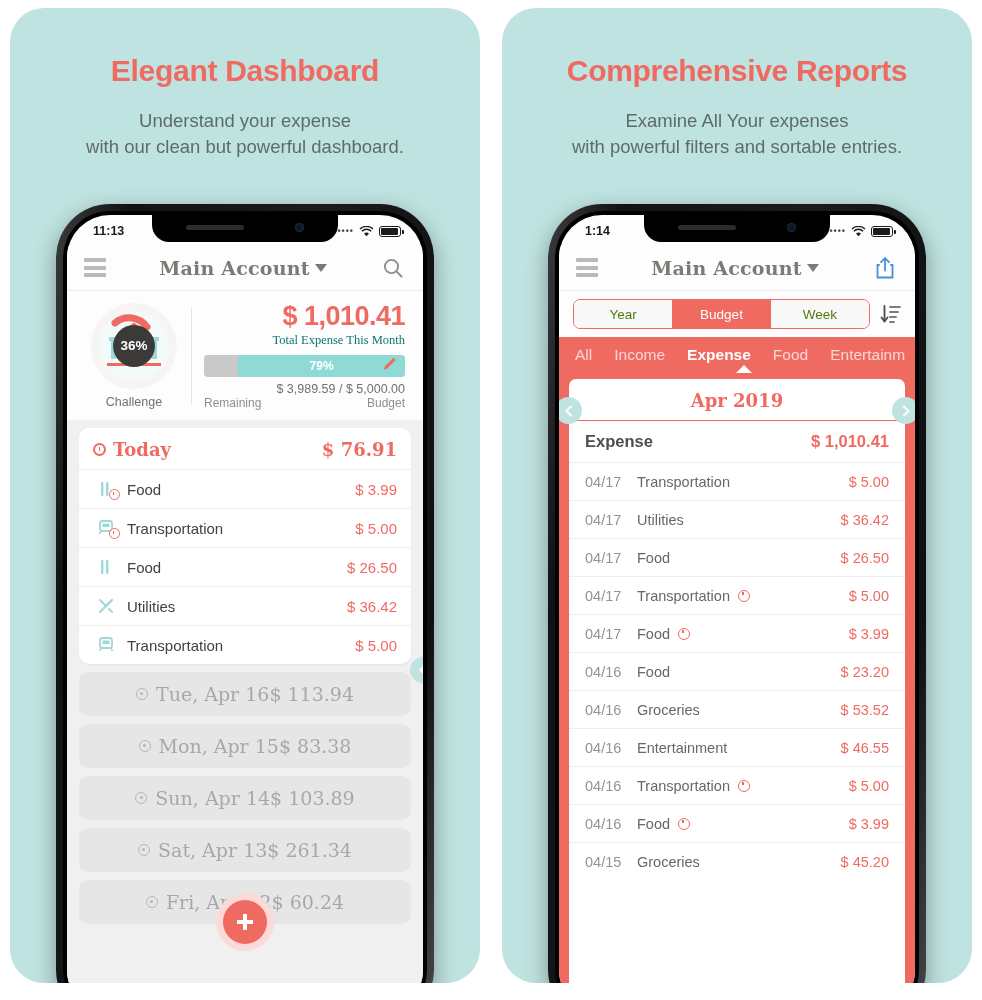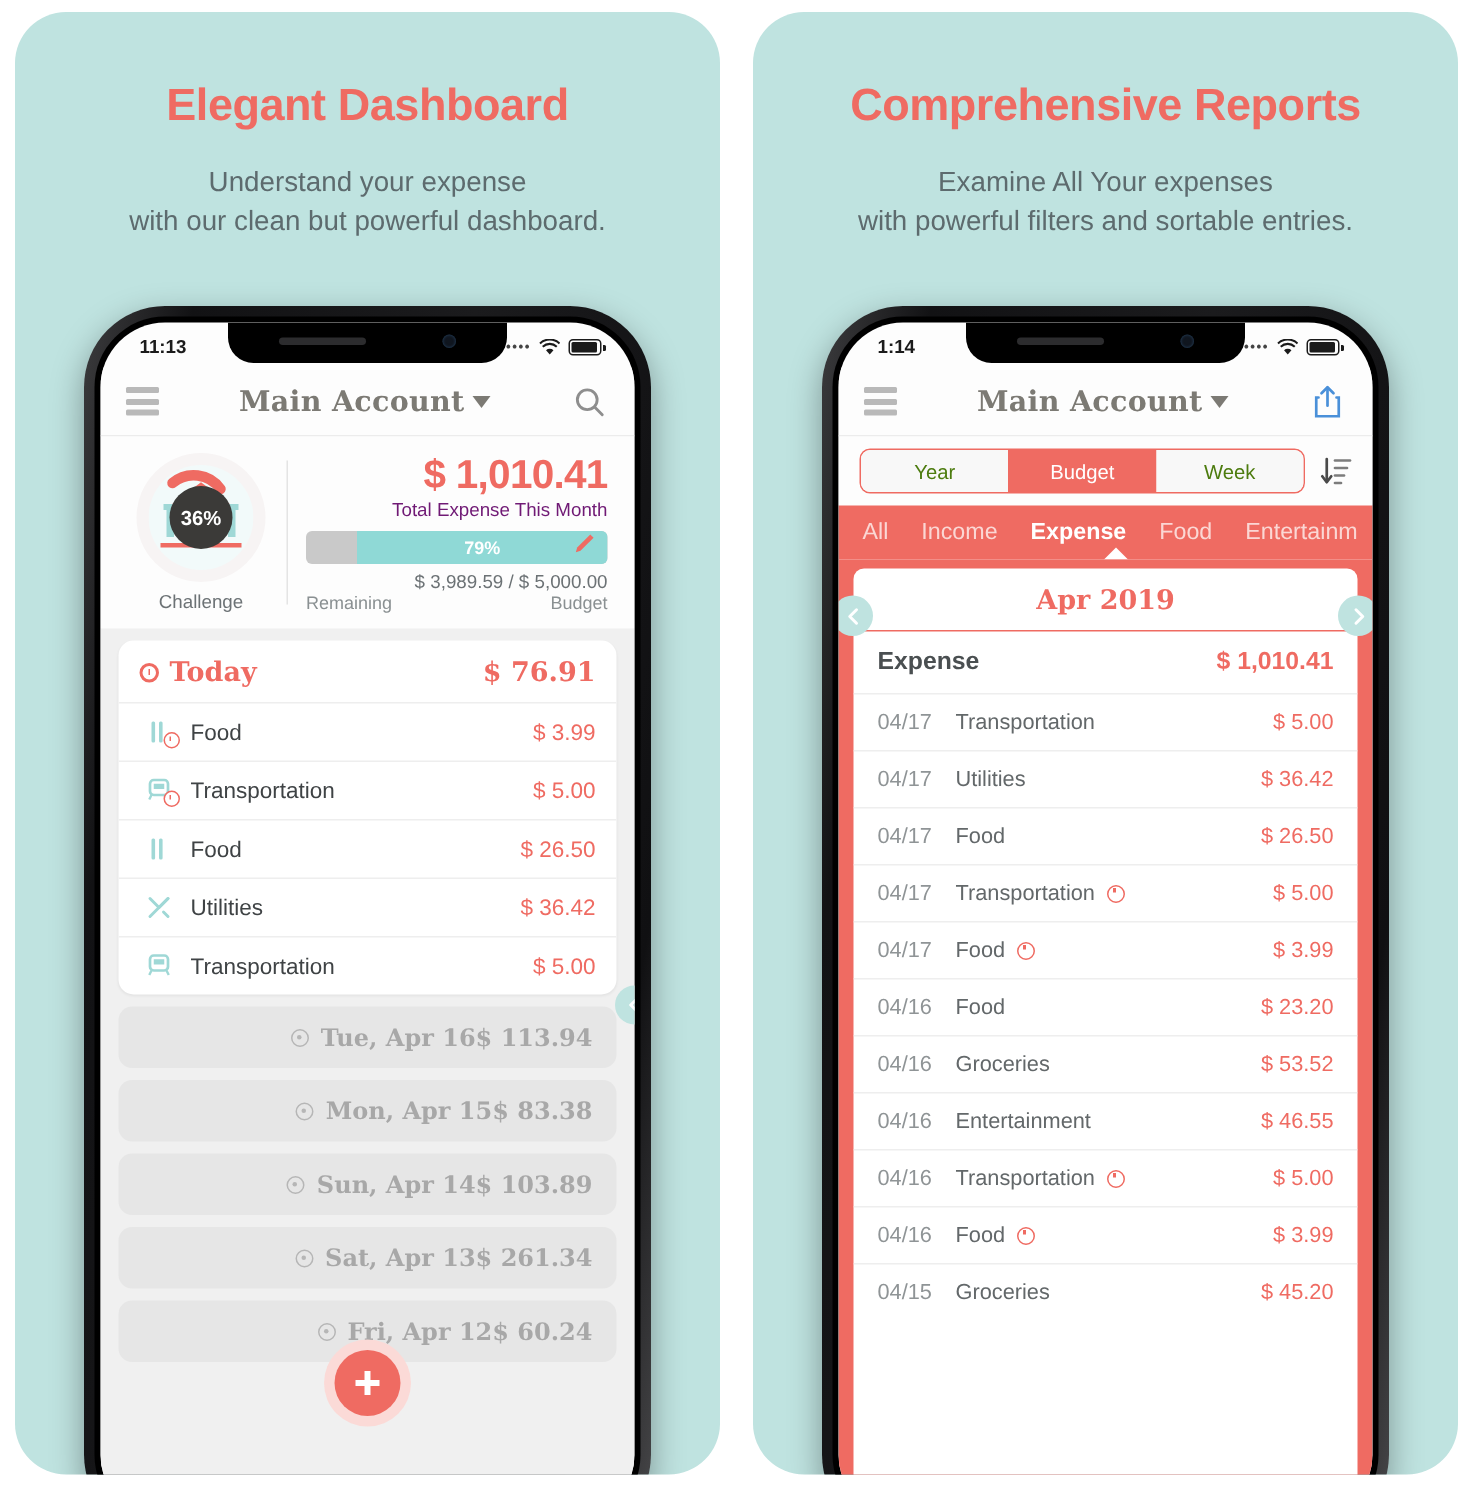--- a/index.html
+++ b/index.html
@@ -109,21 +109,21 @@
   .ring .illus { position:absolute; inset:8px; border-radius:50%; overflow:hidden; }
   .ring .badge {
     position:absolute; left:50%; top:50%; transform:translate(-50%,-50%);
     width:42px; height:42px; border-radius:50%; background:#3b3a38;
     color:#fff; font-size:13.5px; font-weight:bold; display:flex; align-items:center; justify-content:center;
   }
   .challenge-label { font-size:12.5px; color:#6c7275; margin-top:6px; }
   .vline { width:1px; align-self:stretch; background:#e4e4e4; margin: 6px 12px 6px 4px; }
   .sum-right { flex:1; text-align:right; padding-right: 4px; }
   .total-amt { color:#ef6b62; font-size:27px; font-weight:bold; letter-spacing:-.5px; }
-  .total-label { color:#701a75; font-size:12.5px; margin-top:1px; }
+  .total-label { color:#0f766e; font-size:12.5px; margin-top:1px;font-family:Liberation Serif, serif; }
   .progress {
     margin-top:7px; height:22px; border-radius:4px; background:#c9c9c9;
     display:flex; align-items:center; overflow:hidden; position:relative;
   }
   .progress .fill {
     position:absolute; left:17%; right:0; top:0; bottom:0; background:#8fd9d6;
     display:flex; align-items:center; justify-content:center;
   }
   .progress .pct { color:#fff; font-size:12px; font-weight:bold; }
   .progress .pencil { position:absolute; right:8px; top:50%; transform:translateY(-50%); }
@@ -140,22 +140,22 @@
   .clock-ico::after{content:"";position:absolute;left:3.5px;top:1.5px;width:1.6px;height:4px;background:#ef6b62;}
   .exp-row { display:flex; align-items:center; padding: 10px 14px; border-top:1px solid #eeeeee; }
   .exp-ico { width:26px; flex:none; display:flex; align-items:center; justify-content:center; position:relative; }
   .exp-name { flex:1; font-size:15px; color:#3f4345; padding-left: 8px; }
   .exp-amt { font-size:15px; color:#ef6b62; }
   .recur-badge { position:absolute; right:-1px; bottom:-2px; width:11px; height:11px; border-radius:50%; border:1.6px solid #ef6b62; background:#fff; }
   .recur-badge::after{content:"";position:absolute;left:3px;top:1.5px;width:1.2px;height:3px;background:#ef6b62;}
 
   .day-row {
     margin-top: 8px; background:#e6e6e6; border-radius:9px;
-    display:flex; align-items:center; justify-content:flex-end;
-    padding: 11px 16px; font-family:"DejaVu Serif", serif; font-weight:bold; font-size:16px; color:#a8a8a8;
+    display:flex; align-items:center; justify-content:center;
+    padding: 11px 16px; font-family:"DejaVu Serif", serif; font-weight:normal; font-size:19px; color:#a8a8a8;
   }
   .day-row .left { display:flex; align-items:center; gap:8px; }
   .day-dot { width:12px; height:12px; border-radius:50%; border:1.8px solid #b6b6b6; position:relative; }
   .day-dot::after{content:"";position:absolute;left:3.2px;top:3.2px;width:3px;height:3px;border-radius:50%;background:#b6b6b6;}
 
   .fab {
     position:absolute; left:50%; transform:translateX(-50%);
     bottom: 62px; width:58px; height:58px; border-radius:50%;
     background:#fbdad7; display:flex; align-items:center; justify-content:center; z-index:12;
   }

